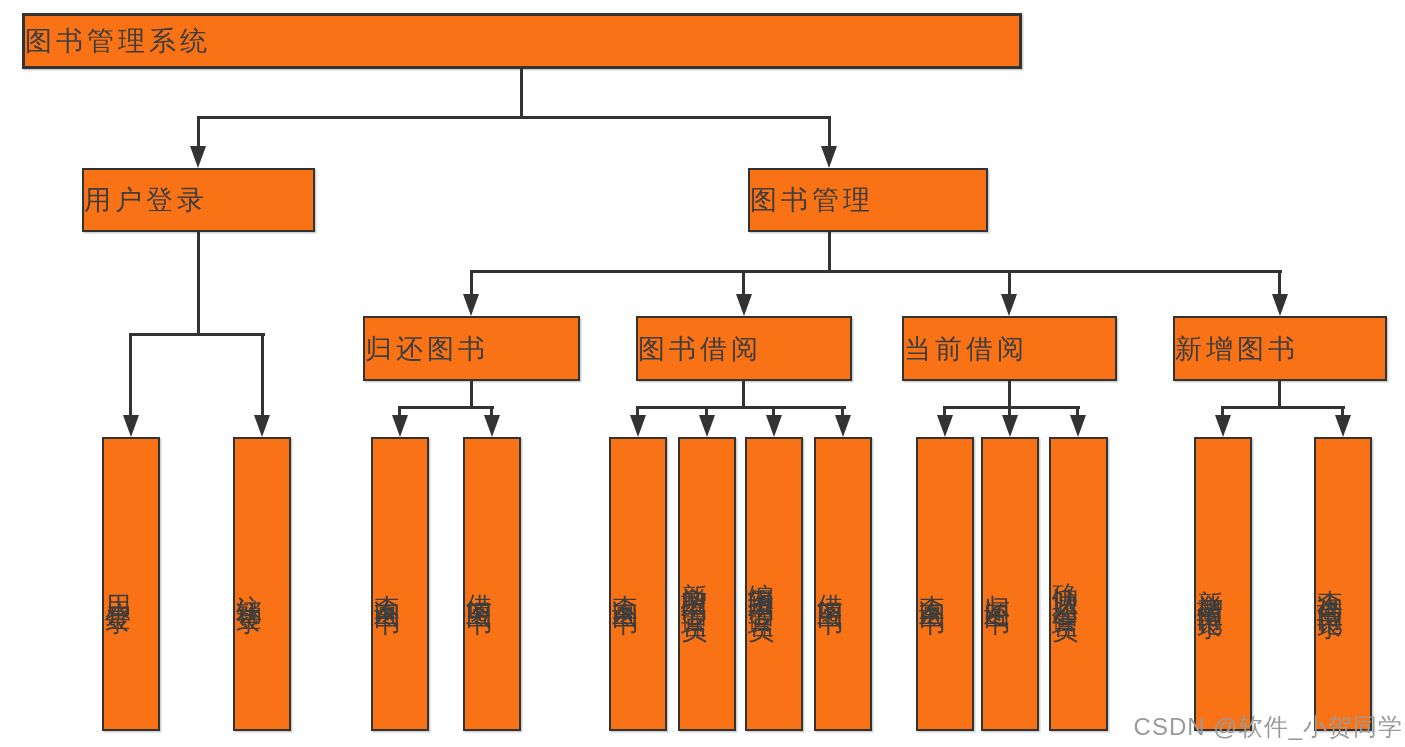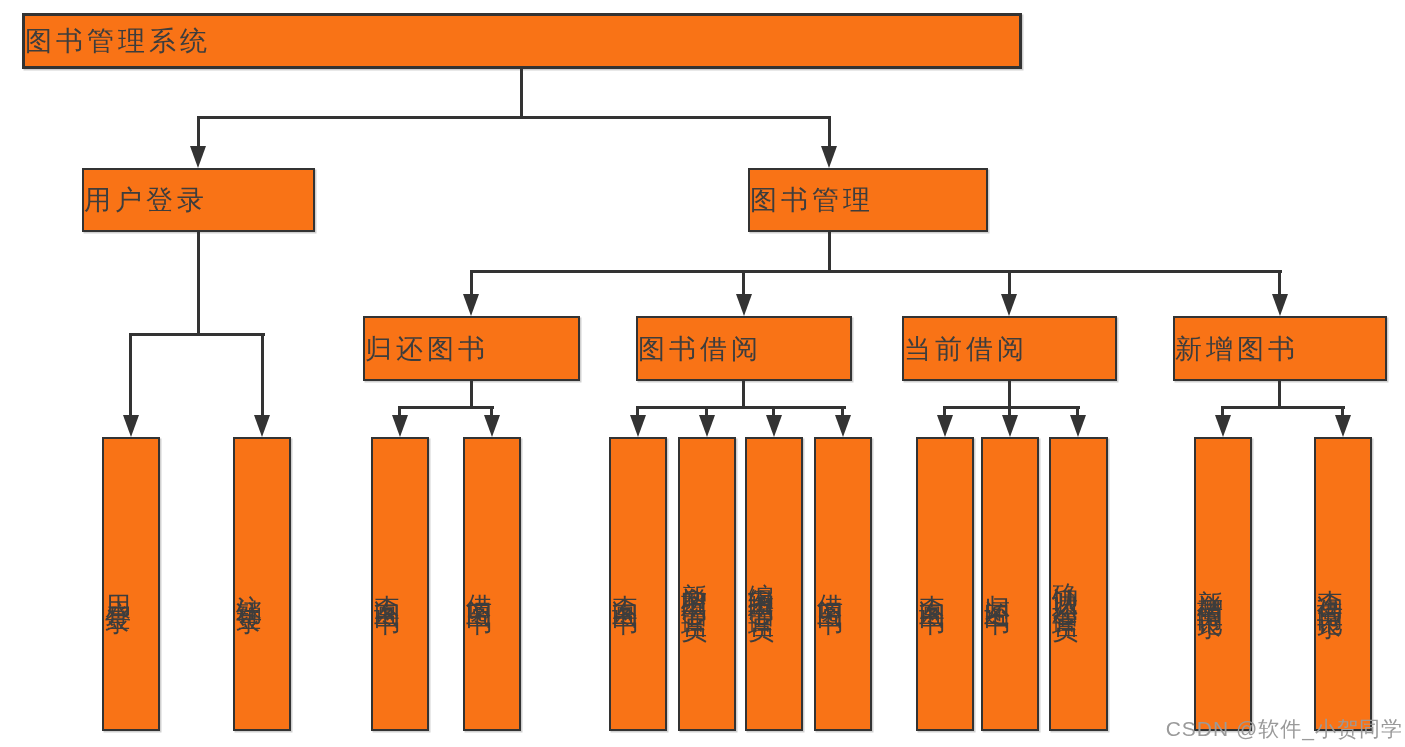--- a/index.html
+++ b/index.html
@@ -21,21 +21,21 @@
   .vl,.hl{position:absolute;background:#333;}
   .vl{width:3px;}
   .hl{height:3px;}
   .ah{
     position:absolute;width:0;height:0;
     border-left:8px solid transparent;border-right:8px solid transparent;
     border-top:22px solid #333;
   }
   .watermark{
     position:absolute;right:2px;bottom:4px;
-    font-size:21px;color:#9a9a9a;letter-spacing:1px;white-space:nowrap;
+    font-size:24px;color:#9a9a9a;letter-spacing:1px;white-space:nowrap;
   }
 </style>
 </head>
 <body>
 
 <div class="canvas">
 
   <div class="box root" style="left:22px;top:13px;width:1000px;height:56px;">
     <span class="hlabel">图书管理系统</span>
   </div>

